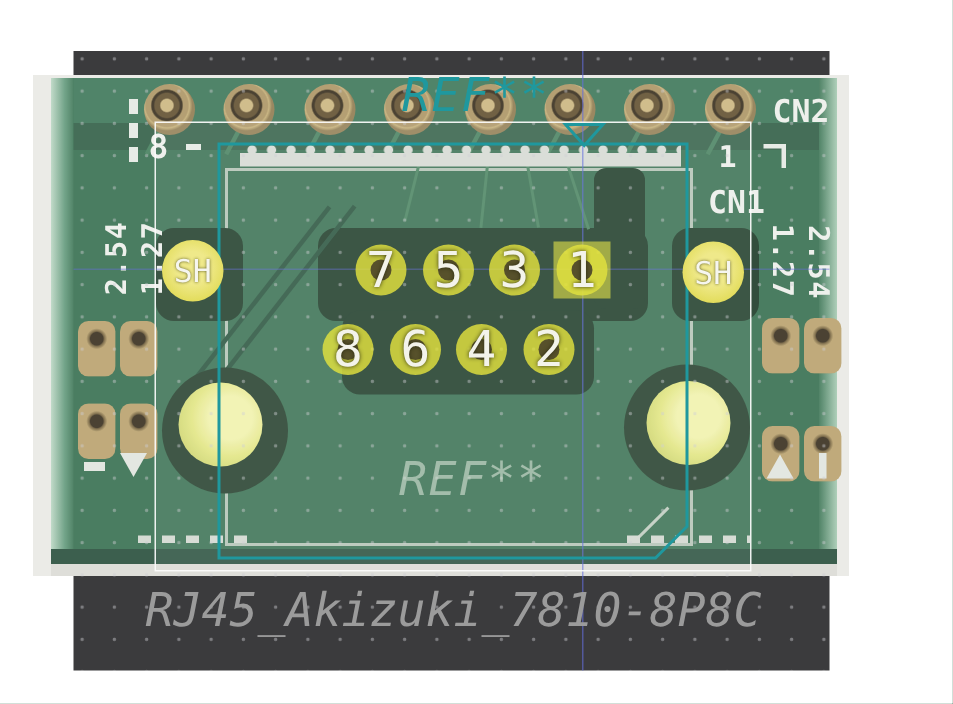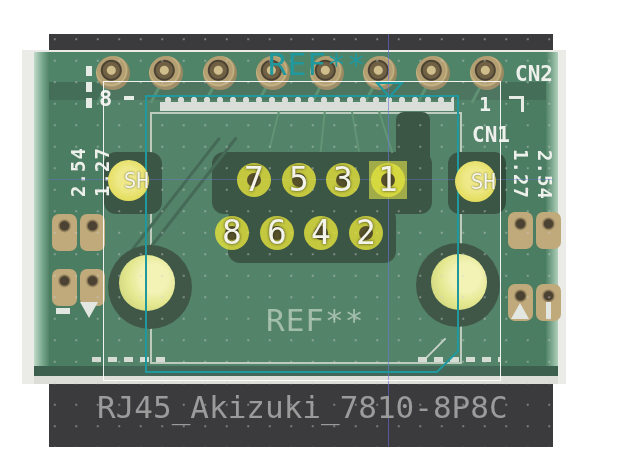--- a/index.html
+++ b/index.html
@@ -52,34 +52,34 @@
 
   .silk{color:#eceee9;font-weight:bold;z-index:3;white-space:nowrap;}
   .silk-dim{width:56px;height:20px;display:flex;align-items:center;justify-content:center;
     font-size:19px;letter-spacing:1px;}
   .mark{z-index:3;}
 
   
   #bbox{left:103px;top:81px;width:396px;height:298px;border:1.5px solid rgba(252,252,252,0.92);
     background:rgba(255,255,255,0.05);z-index:7;}
   #overlay-svg{left:0;top:0;width:635px;height:469px;z-index:8;pointer-events:none;}
-  .kicad-text{white-space:nowrap;z-index:9;}
+  .kicad-text{white-space:nowrap;z-index:9;font-style:italic;}
   #ref-top{left:268px;top:46px;font-size:31px;letter-spacing:1px;color:#1f989e;}
   #ref-fab{left:266px;top:302px;font-size:31px;letter-spacing:1px;color:rgba(216,229,215,0.60);}
   #fp-name{left:97px;top:389px;font-size:31px;color:#9b9b9b;}
 
   .pad{z-index:10;}
   .pad-ring{position:absolute;width:34px;height:34px;border-radius:50%;background:rgba(226,226,62,0.82);}
   .pad-hole{position:absolute;left:10px;top:10px;width:14px;height:14px;border-radius:50%;background:#57512b;}
   .pad-square{position:absolute;left:-2px;top:-2px;width:38px;height:38px;background:rgba(228,228,74,0.60);}
   .pad-num{position:absolute;left:0;top:-3px;width:34px;text-align:center;font-size:33px;
     color:#f3f3ea;text-shadow:0 0 3px rgba(40,40,15,0.9);z-index:2;}
   .sh-pad{width:41px;height:41px;border-radius:50%;z-index:10;
     background:radial-gradient(circle at 50% 45%, #efe98a 0 35%, #e2dc5a 75%, #cdc64e 100%);
-    display:flex;align-items:center;justify-content:flex-end;}
+    display:flex;align-items:center;justify-content:center;}
   .sh-label{font-size:21px;color:#f6f6ef;text-shadow:0 0 2px rgba(70,70,20,0.9);}
 </style>
 </head>
 <body>
 
 <div class="abs" id="canvas"></div>
 
 <div class="abs" id="photo">
   <div class="abs" id="pcb"></div>
   <div class="abs bevel-l"></div>

